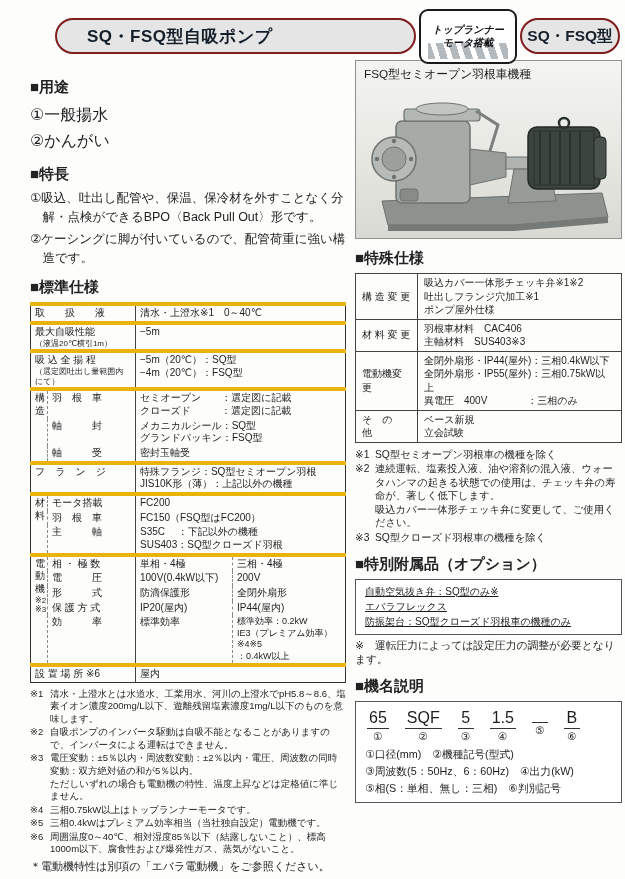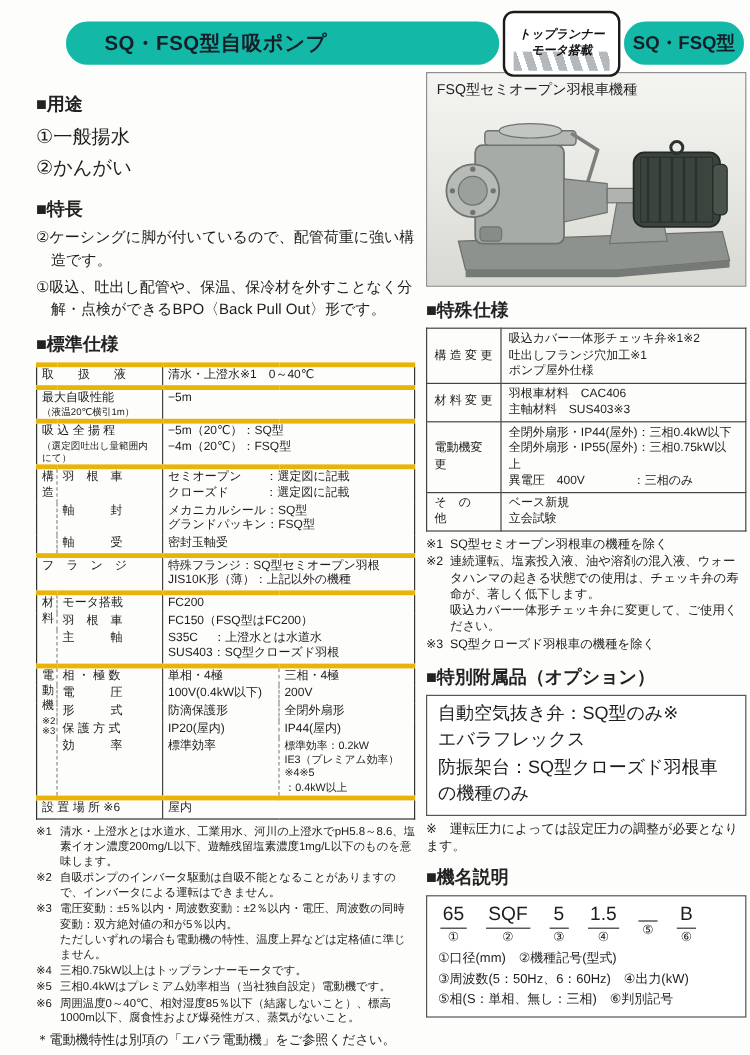--- a/index.html
+++ b/index.html
@@ -5,21 +5,21 @@
   * { box-sizing: border-box; }
   html,body { margin:0; padding:0; background:#ffffff; }
   .page {
     position:relative; width:625px; height:879px; margin:0 auto;
     background:#fdfdfc; overflow:hidden;
     font-family:"Liberation Sans","DejaVu Sans",sans-serif;
     color:#1d1d1d;
   }
   
   .header { position:absolute; left:55px; top:18px; width:565px; height:36px; display:flex; align-items:stretch; }
-  .pill { background:#14b8a6; border:2px solid #14b8a6; border-radius:19px; color:#151f2a; }
+  .pill { background:#e5e5e5; border:2px solid #7f1d1d; border-radius:19px; color:#151f2a; }
   .pill-left { flex:1; display:flex; align-items:center; padding-left:30px; font-size:17px; font-weight:bold; letter-spacing:.5px; }
   .badge {
     position:relative; width:98px; margin:-9px 3px -10px 3px; z-index:2;
     background:#fff; border:2px solid #1b1b1b; border-radius:9px;
     display:flex; flex-direction:column; align-items:center; justify-content:center;
     font-style:italic; font-weight:bold; font-size:10px; line-height:1.25; color:#111;
     overflow:hidden;
   }
   .badge .deco { position:absolute; left:7px; right:7px; bottom:3px; height:16px; z-index:0;
     background:repeating-linear-gradient(72deg,#a0a7ad 0 7px,transparent 7px 12px); opacity:.8; }
@@ -44,21 +44,21 @@
   td.grp { padding:2px 2px 1px 4px; }
   td.small-cell { font-size:9px; line-height:1.3; }
   
   .fns { margin-top:5px; }
   .fn { display:flex; font-size:9.5px; line-height:1.32; margin-bottom:1px; }
   .fn .mark { flex:none; width:20px; }
   .fn .txt { flex:1; }
   .ref-note { font-size:11px; margin-top:3px; }
   
   .box { border:1px solid #555; padding:4px 9px 5px 9px; background:#fff; }
-  .acc-row { display:flex; align-items:baseline; font-size:15px; line-height:1.5; }
+  .acc-row { display:flex; align-items:baseline; font-size:10px; line-height:1.5;text-decoration:underline; }
   .acc-row .leader { flex:1; border-bottom:2px dotted #555; margin:0 4px 3px 4px; min-width:12px; }
   .box-note { font-size:10.8px; margin-top:4px; }
   
   .photo { border:1px solid #8f8f8f; height:179px; position:relative;
     background:linear-gradient(180deg,#f4f4f1 0%,#e7e7e2 55%,#d9d9d3 100%); padding:6px 8px; }
   .photo .caption { font-size:11.8px; color:#222; position:relative; z-index:2; }
   .photo svg { position:absolute; left:8px; top:24px; z-index:1; }
   
   table.sp { width:100%; border-collapse:collapse; border:1.3px solid #333; font-size:10px; table-layout:fixed; }
   table.sp col.s1{width:62px;} table.sp col.s2{width:auto;}
@@ -90,22 +90,22 @@
     </div>
   </div>
 
   <div class="col-left">
 
     <div class="h first">■用途</div>
     <div class="body-line">①一般揚水</div>
     <div class="body-line">②かんがい</div>
 
     <div class="h">■特長</div>
+    <div class="feat">①吸込、吐出し配管や、保温、保冷材を外すことなく分解・点検ができるBPO〈Back Pull Out〉形です。</div>
     <div class="feat">②ケーシングに脚が付いているので、配管荷重に強い構造です。</div>
-    <div class="feat">①吸込、吐出し配管や、保温、保冷材を外すことなく分解・点検ができるBPO〈Back Pull Out〉形です。</div>
 
     <div class="h">■標準仕様</div>
 
     <table class="spec">
       <colgroup>
           <col class="c1">
           <col class="c2">
           <col class="c3">
           <col class="c4">
         </colgroup>
@@ -155,21 +155,21 @@
 料</td>
         <td class="dline">モータ搭載</td>
         <td colspan="2" class="vline pre">FC200</td>
       </tr>
       <tr>
         <td class="dline">羽　根　車</td>
         <td colspan="2" class="vline pre">FC150（FSQ型はFC200）</td>
       </tr>
       <tr>
         <td class="dline">主　　　軸</td>
-        <td colspan="2" class="vline pre">S35C　 ：上澄水とは水道水
+        <td colspan="2" class="vline pre">S35C　 ：下記以外の機種
 SUS403：SQ型クローズド羽根</td>
       </tr>
       <tr class="major">
         <td class="grp" rowspan="5">
           <div class="pre">電
 動
 機</div>
           <div class="tiny pre">※2
 ※3</div>
         </td>

